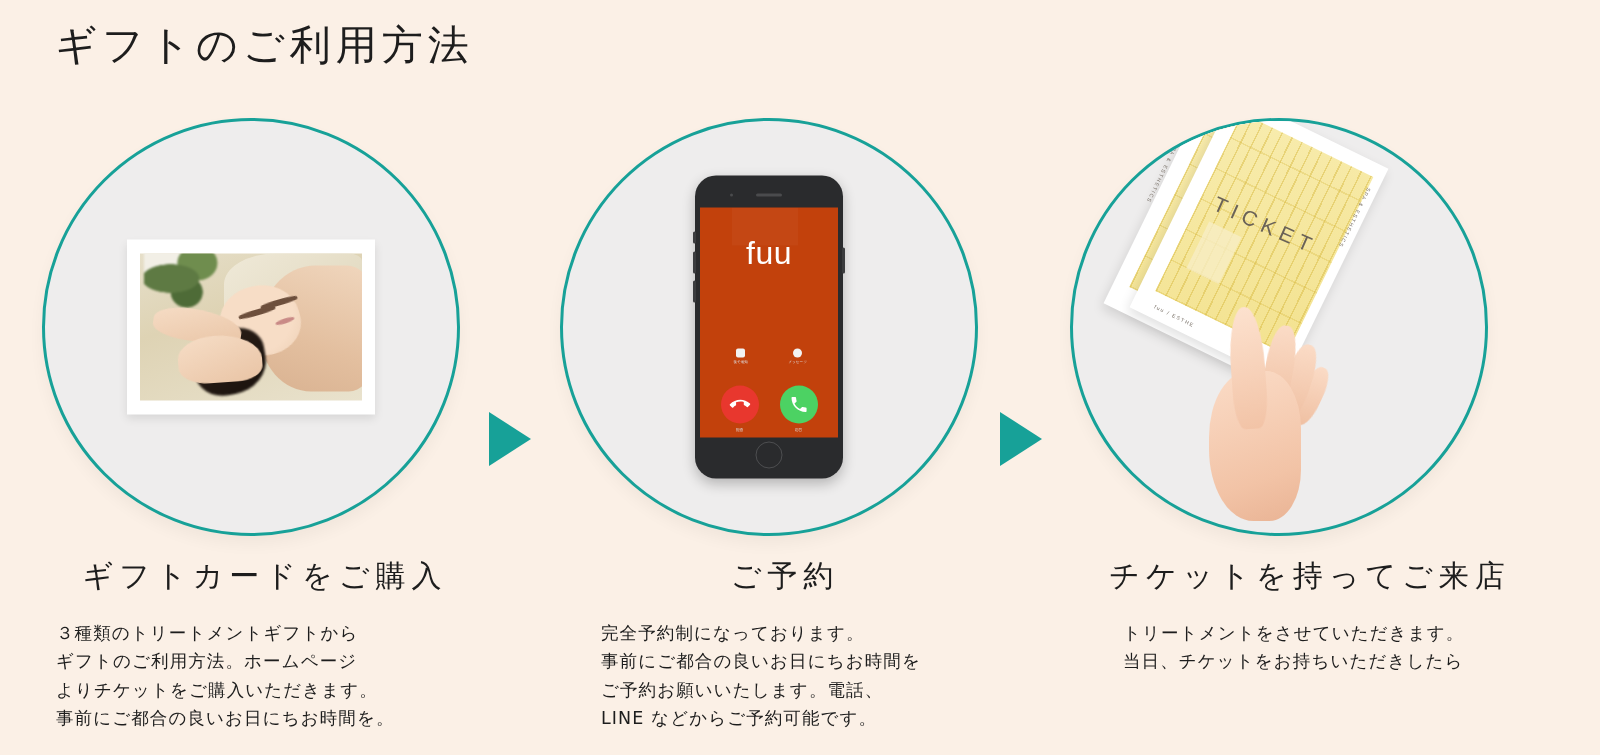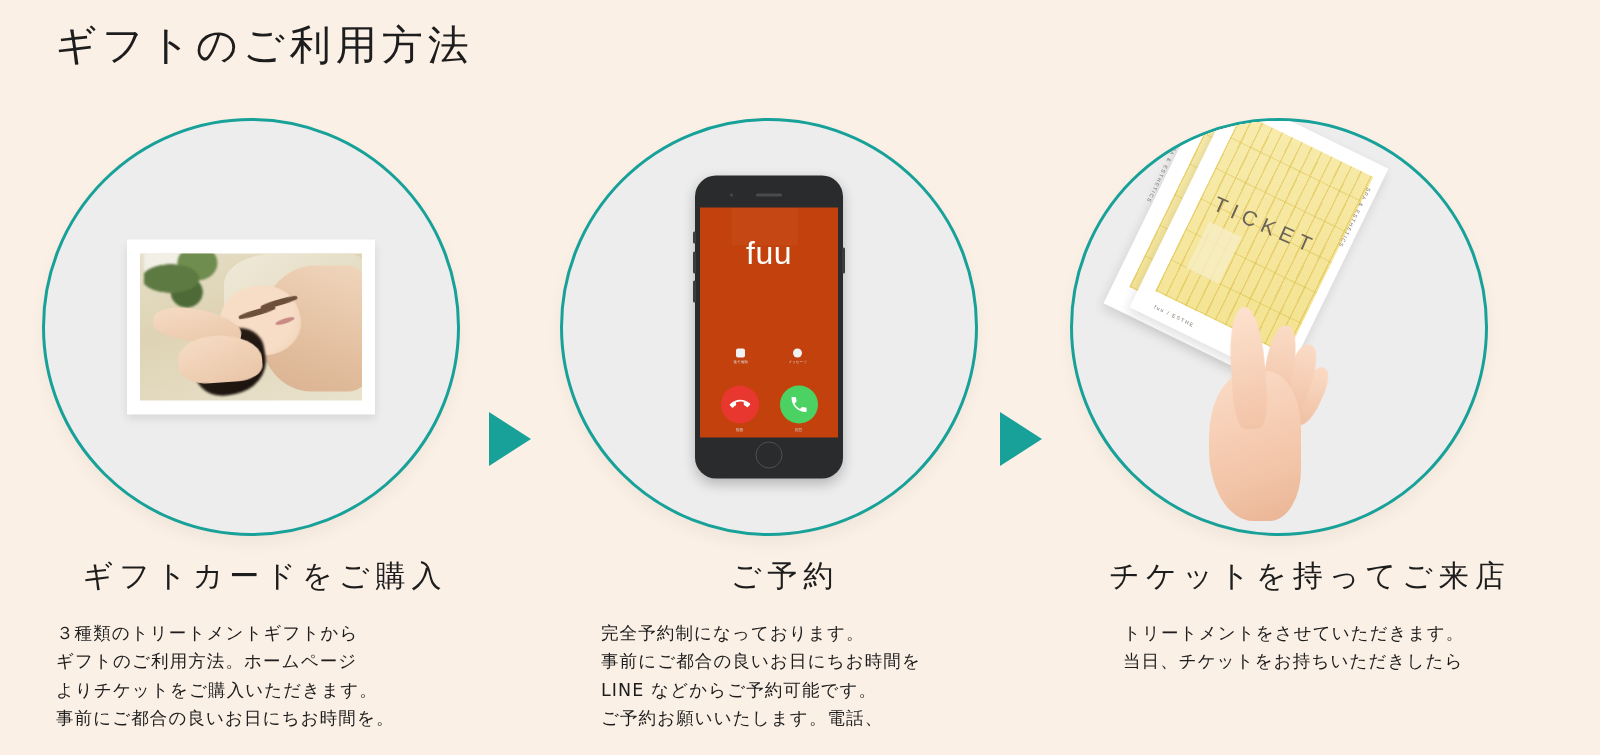--- a/index.html
+++ b/index.html
@@ -548,22 +548,22 @@
       <div>よりチケットをご購入いただきます。</div>
       <div>事前にご都合の良いお日にちお時間を。</div>
     </div>
   </div>
 
   <div class="cap cap-2">
     <div class="cap-title">ご予約</div>
     <div class="cap-body">
       <div>完全予約制になっております。</div>
       <div>事前にご都合の良いお日にちお時間を</div>
+      <div>ご予約お願いいたします。電話、</div>
       <div>LINE などからご予約可能です。</div>
-      <div>ご予約お願いいたします。電話、</div>
     </div>
   </div>
 
   <div class="cap cap-3">
     <div class="cap-title">チケットを持ってご来店</div>
     <div class="cap-body">
       <div>トリートメントをさせていただきます。</div>
       <div>当日、チケットをお持ちいただきしたら</div>
     </div>
   </div>

